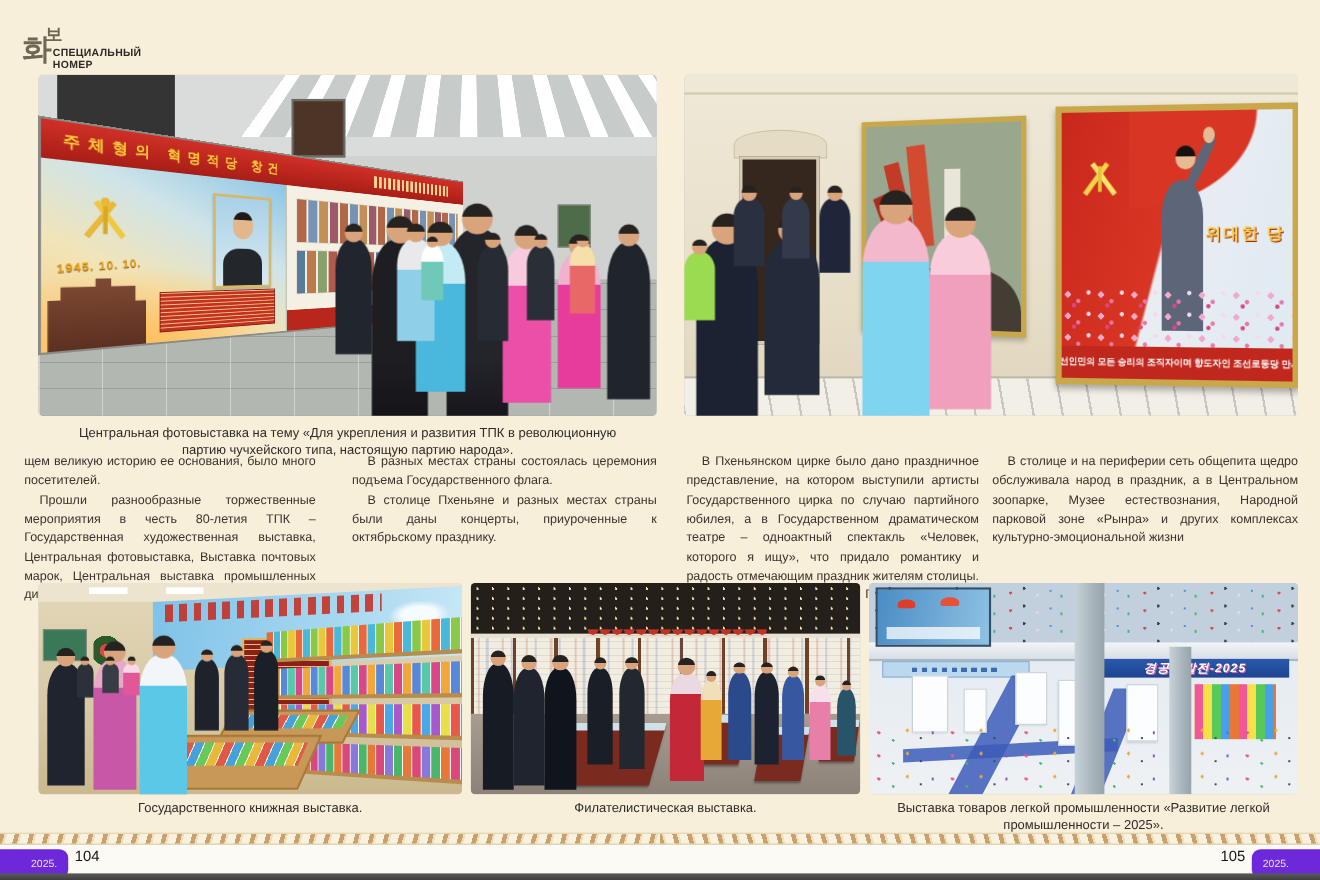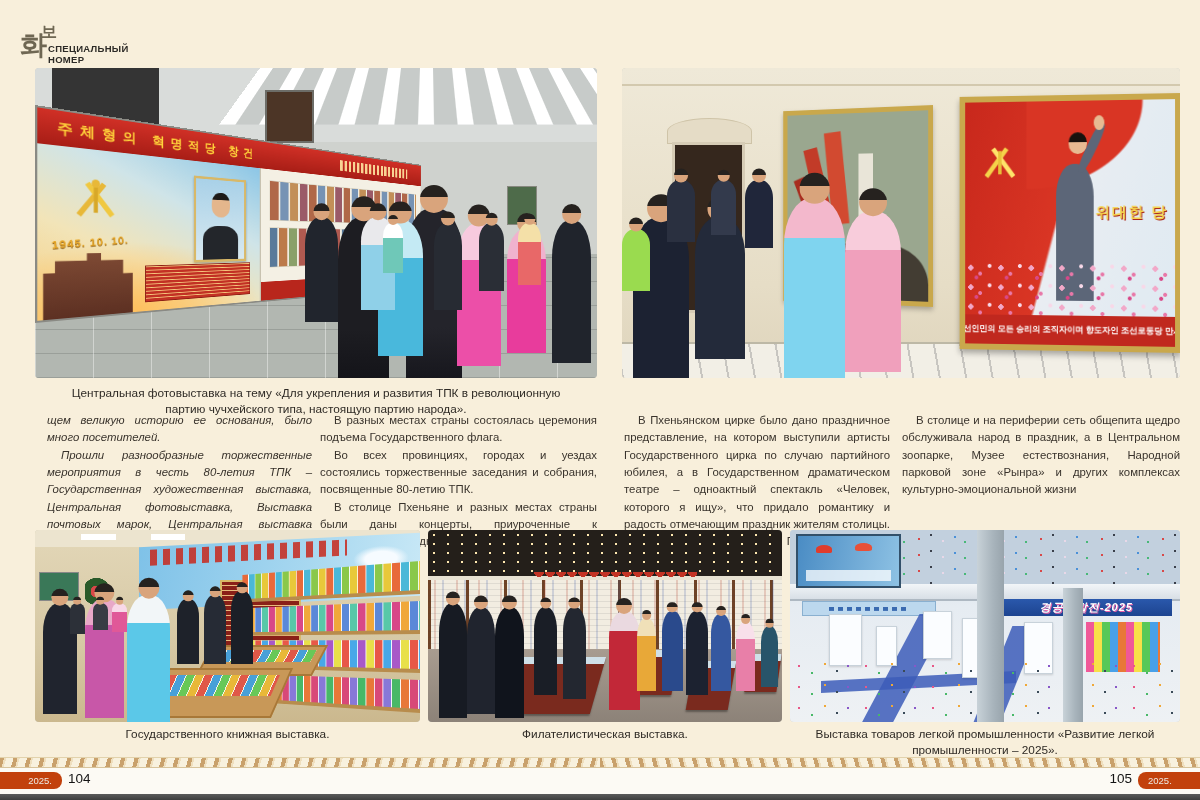--- a/index.html
+++ b/index.html
@@ -199,32 +199,32 @@
   #cap2{left:622px;top:382px;width:558px;}
   #cap3{left:35px;top:727px;width:385px;}
   #cap4{left:428px;top:727px;width:354px;}
   #cap5{left:790px;top:727px;width:390px;}
   #cap5 .inner{max-width:352px;margin:0 auto;}
   #cap1 .inner{max-width:520px;margin:4px auto;}
 
   .col{position:absolute;top:412px;font-size:11.4px;line-height:1.52;color:#39332c;text-align:justify;}
   .col p{margin:0;}
   .col p.ind{text-indent:14px;}
-  #col1{left:47px;width:265px;font-style:italic;}
+  #col1{left:22px;width:265px;}
   #col2{left:320px;width:277px;}
   #col3{left:624px;width:266px;}
   #col4{left:902px;width:278px;}
 
   
   .rope{position:absolute;top:757px;height:11px;width:600px;
      border-top:1px solid #e2d2ac;border-bottom:1px solid #d8c49c;box-sizing:border-box;}
   .rope.l{left:0;background:repeating-linear-gradient(105deg,#c9a16c 0 4px,#efdfbe 4px 6px,#f8f1de 6px 13px);}
   .rope.r{left:600px;background:repeating-linear-gradient(75deg,#c9a16c 0 4px,#efdfbe 4px 6px,#f8f1de 6px 13px);}
   .footband{position:absolute;left:0;top:768px;width:1200px;height:26px;background:#fcfaf4;}
-  .fbar{position:absolute;top:772px;height:17px;width:62px;background:#c2410c;color:#eceae4;
+  .fbar{position:absolute;top:772px;height:27px;width:62px;background:#6d28d9;color:#eceae4;
      font-size:9.5px;display:flex;align-items:center;}
   .fbar.l{left:0;border-radius:0 8px 8px 0;justify-content:flex-end;padding-right:10px;box-sizing:border-box;}
   .fbar.r{right:0;border-radius:8px 0 0 8px;justify-content:flex-start;padding-left:10px;box-sizing:border-box;}
   .pnum{position:absolute;top:771px;font-size:13.5px;color:#141414;}
   .pnum.l{left:68px;}
   .pnum.r{right:68px;}
   .botline{position:absolute;left:0;top:794px;width:1200px;height:6px;background:linear-gradient(#5a5a5a,#3e3e3e);}
 </style>
 </head>
 <body>
@@ -333,21 +333,20 @@
   <figcaption class="cap" id="cap1">
     <div class="inner">Центральная фотовыставка на тему «Для укрепления и развития ТПК в революционную партию чучхейского типа, настоящую партию народа».</div>
   </figcaption>
 
   <div class="col" id="col1">
     <p>щем великую историю ее основания, было много посетителей.</p>
     <p class="ind">Прошли разнообразные торжественные мероприятия в честь 80-летия ТПК – Государственная художественная выставка, Центральная фотовыставка, Выставка почтовых марок, Центральная выставка промышленных дизайнов и др.</p>
   </div>
   <div class="col" id="col2">
     <p class="ind">В разных местах страны состоялась церемония подъема Государственного флага.</p>
-    <p class="ind">Во всех провинциях, городах и уездах состоялись торжественные заседания и собрания, посвященные 80-летию ТПК.</p>
     <p class="ind">В столице Пхеньяне и разных местах страны были даны концерты, приуроченные к октябрьскому празднику.</p>
   </div>
   <div class="col" id="col3">
     <p class="ind">В Пхеньянском цирке было дано праздничное представление, на котором выступили артисты Государственного цирка по случаю партийного юбилея, а в Государственном драматическом театре – одноактный спектакль «Человек, которого я ищу», что придало романтику и радость отмечающим праздник жителям столицы.</p>
     <p class="ind">В провинциях Южный Пхёнъан, Канвон, Северный</p>
   </div>
   <div class="col" id="col4">
     <p class="ind">В столице и на периферии сеть общепита щедро обслуживала народ в праздник, а в Центральном зоопарке, Музее естествознания, Народной парковой зоне «Рынра» и других комплексах культурно-эмоциональной жизни</p>
   </div>
 

